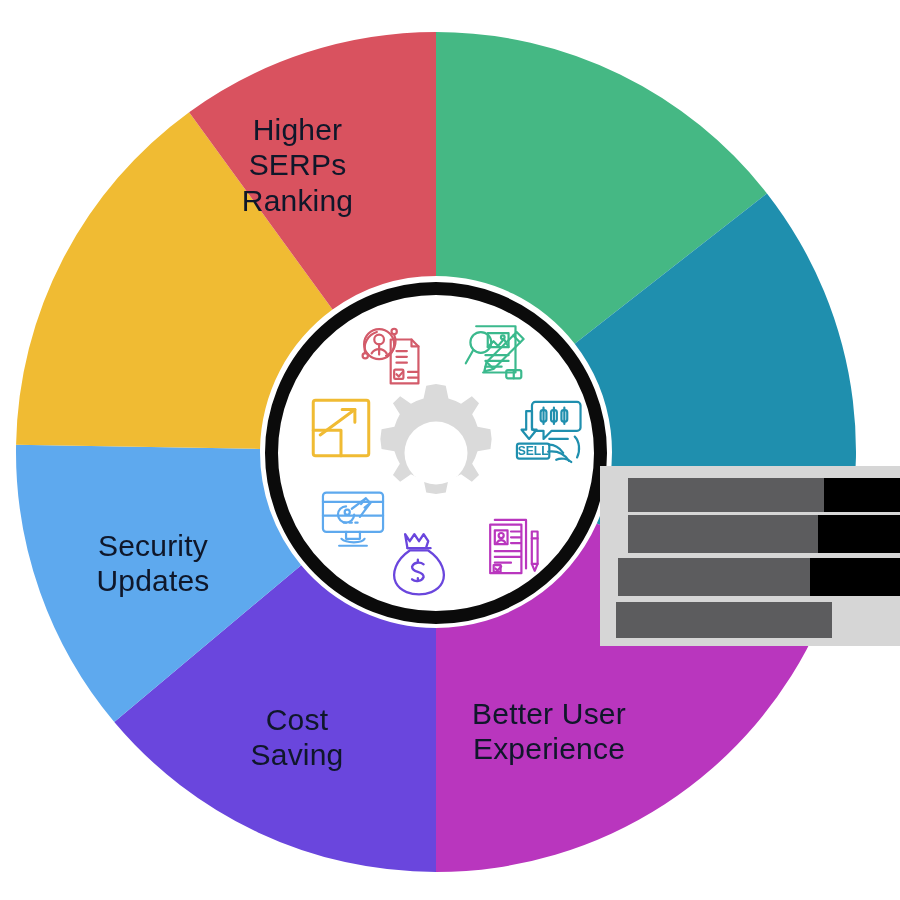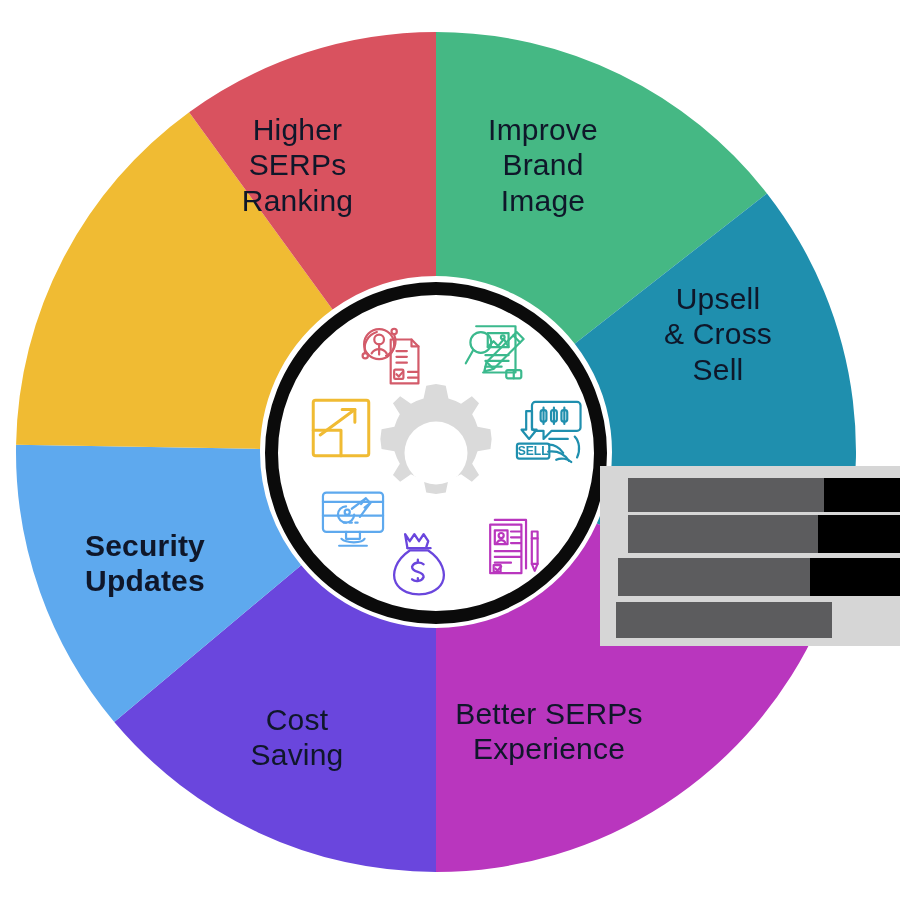--- a/index.html
+++ b/index.html
@@ -112,31 +112,25 @@
           <path d="M819.6890922098924 622.8293900918361 A420 420 0 0 1 436 872 L436 628 A176 176 0 0 0 596.7840005450978 523.5856491813408 Z" fill="#b936be"></path>
           <path d="M436 872 A420 420 0 0 1 114.26133389002928 721.9707960683465 L301.1761780110599 565.1306193048309 A176 176 0 0 0 436 628 Z" fill="#6a46dd"></path>
           <path d="M114.26133389002928 721.9707960683465 A420 420 0 0 1 16.06396803431568 444.66998929634104 L260.0268056524751 448.92837646703816 A176 176 0 0 0 301.1761780110599 565.1306193048309 Z" fill="#5ea9ee"></path>
           <path d="M16.06396803431568 444.66998929634104 A420 420 0 0 1 189.13019403716123 112.21286236252212 L332.5497955965247 309.61300899000923 A176 176 0 0 0 260.0268056524751 448.92837646703816 Z" fill="#f0bb33"></path>
           <path d="M189.13019403716123 112.21286236252212 A420 420 0 0 1 435.99999999999994 32 L435.99999999999994 276 A176 176 0 0 0 332.5497955965247 309.61300899000923 Z" fill="#d9525f"></path>
         </g>
 
     </svg>
   </div>
 
-  <div class="seg-label" style="left:468px;top:112px;width:150px;">Improve
-Brand
-Image</div>
-  <div class="seg-label" style="left:640px;top:281px;width:156px;">Upsell
-&amp; Cross
-Sell</div>
-  <div class="seg-label" style="left:434px;top:696px;width:230px;">Better SERPs
+  <div class="seg-label" style="left:434px;top:696px;width:230px;">Better User
 Experience</div>
   <div class="seg-label" style="left:222px;top:702px;width:150px;">Cost
 Saving</div>
-  <div class="seg-label" style="left:60px;top:528px;width:170px;font-weight:bold;">Security
+  <div class="seg-label" style="left:68px;top:528px;width:170px;">Security
 Updates</div>
   <div class="seg-label" style="left:215px;top:112px;width:165px;">Higher
 SERPs
 Ranking</div>
 
   <div id="hub">
     <div id="hub-inner">
 
       <svg id="gear" viewBox="0 0 100 100">
         <path fill="#dadada" d="M50 4 l6.5 1.1 1.8 8.6 a37 37 0 0 1 8.4 3.5 l7.2-5 4.8 4.6 -4.6 7.4 a37 37 0 0 1 3.6 8.3 l8.6 1.6 .8 6.6 -.8 6.6 -8.6 1.6 a37 37 0 0 1 -3.6 8.3 l4.6 7.4 -4.8 4.6 -7.2-5 a37 37 0 0 1 -8.4 3.5 l-1.8 8.6 -6.5 1.1 -6.5-1.1 -1.8-8.6 a37 37 0 0 1 -8.4-3.5 l-7.2 5 -4.8-4.6 4.6-7.4 a37 37 0 0 1 -3.6-8.3 l-8.6-1.6 -.8-6.6 .8-6.6 8.6-1.6 a37 37 0 0 1 3.6-8.3 l-4.6-7.4 4.8-4.6 7.2 5 a37 37 0 0 1 8.4-3.5 l1.8-8.6z"></path>

